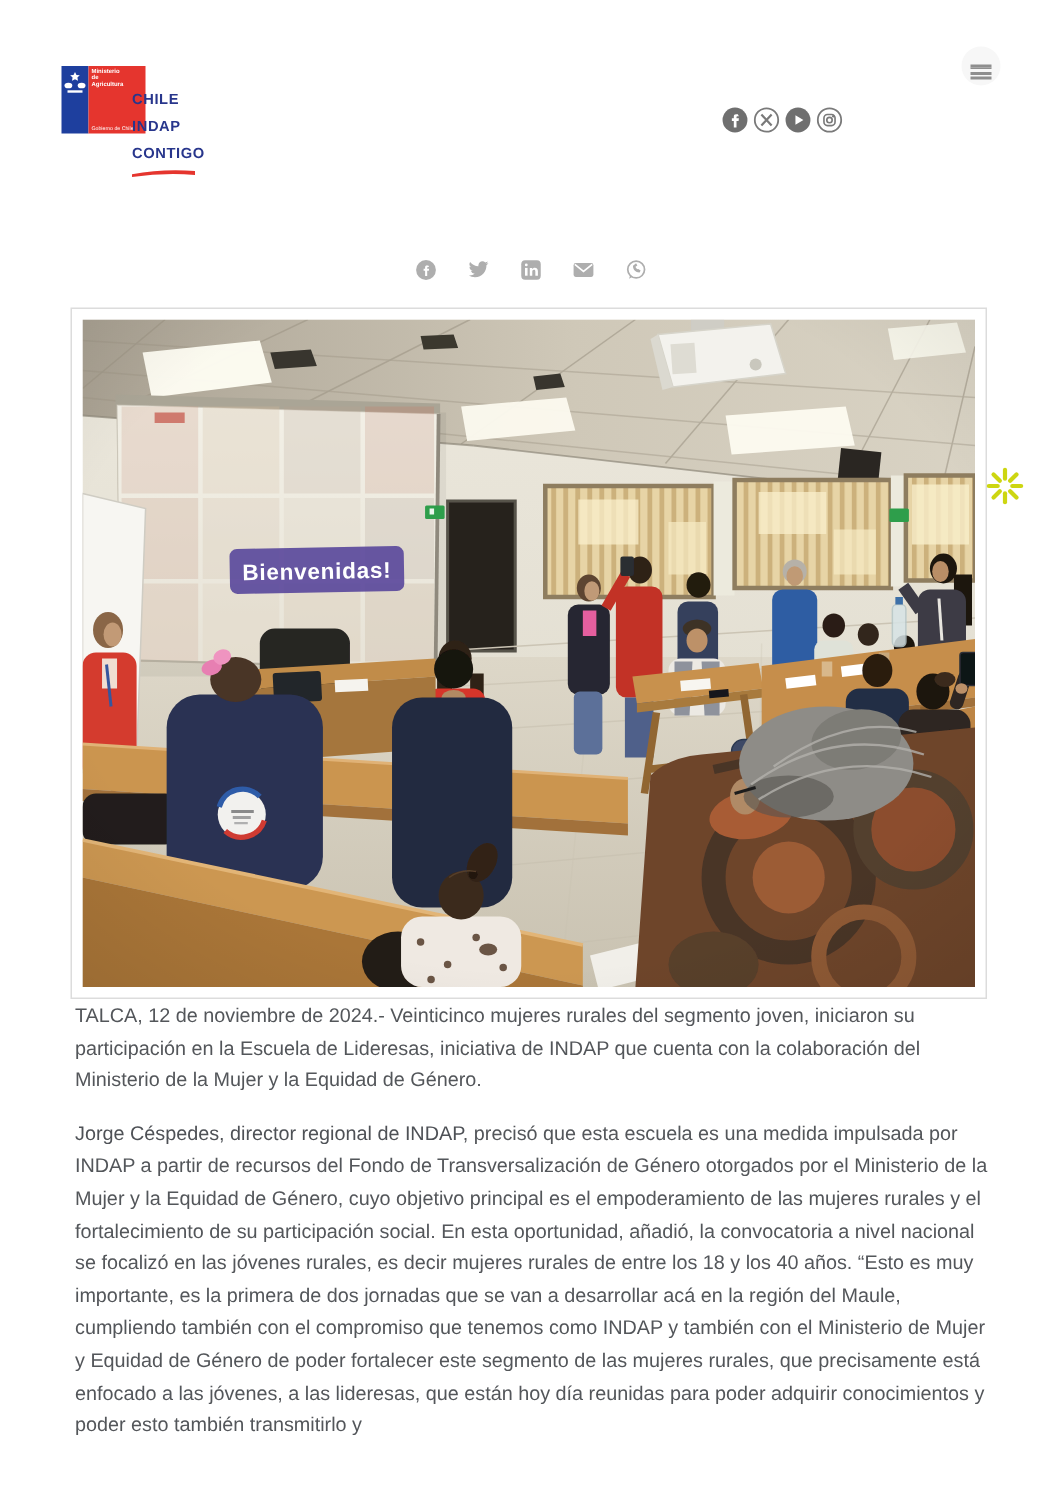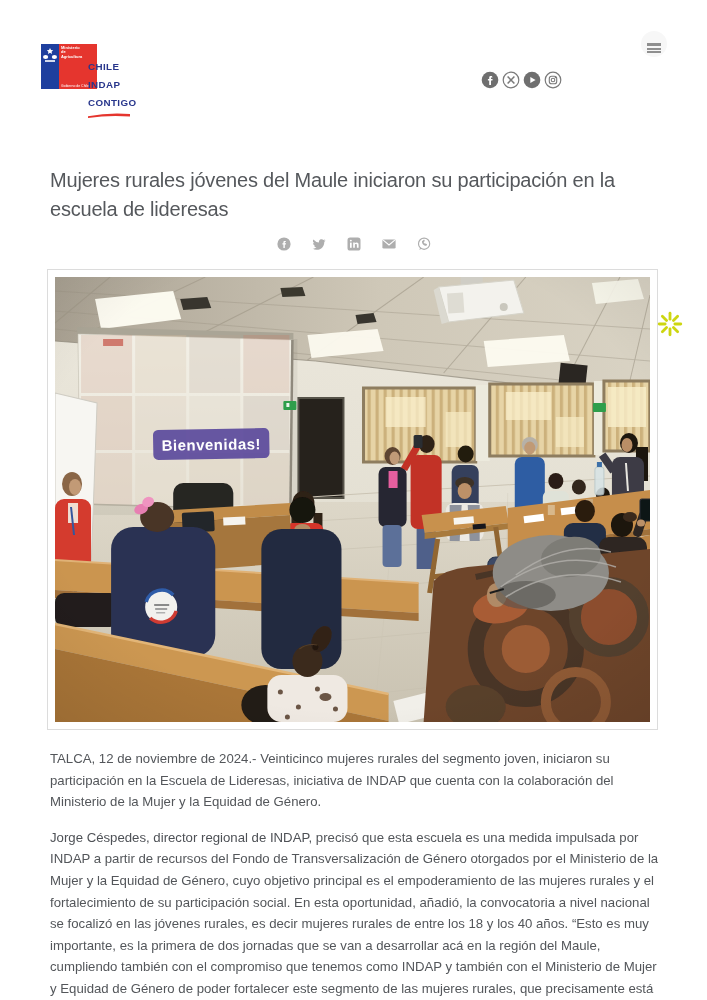--- a/index.html
+++ b/index.html
@@ -34,21 +34,21 @@
     font-size:20px; line-height:29px; font-weight:500; color:#55585c;
     letter-spacing:-.2px; padding:6px 0 0 3px;
   }
   .share-row { margin-top:13px; display:flex; justify-content:center; gap:21px; }
   .share-row .shicon { width:14px; height:14px; display:block; cursor:pointer; }
   figure.photo-frame {
     margin-top:18px; width:611px; background:#fff;
     border:1px solid #dcdcdc; padding:7px;
   }
   .photo-svg { display:block; width:595px; height:445px; }
-  p.body-text { margin-top:18px; font-size:13.2px; line-height:21.6px; color:#53565a; padding-left:3px; }
+  p.body-text { font-size:13.2px; line-height:21.6px; color:#53565a; padding-left:3px; }
   p.body-text + p.body-text { margin-top:14px; }
   p.body-text strong { font-weight:normal; color:#4e5156; }
   
   .a11y-widget { position:absolute; left:656px; top:310px; width:28px; height:28px;
     background:transparent; border:none; cursor:pointer; }
 </style>
 </head>
 <body>
 
 <div class="page">
@@ -112,21 +112,20 @@
 
   <button class="hamburger">
     <span class="hb-wrap">
       <span></span>
         <span></span>
         <span></span>
     </span>
   </button>
 
   <main>
-    <h1>Mujeres rurales jóvenes del Maule iniciaron su participación en la escuela de lideresas</h1>
 
     <div class="share-row">
       <a class="shicon">
         <svg viewBox="0 0 14 14" width="14" height="14">
           <circle cx="7" cy="7" r="6.6" fill="#aeaeae"></circle>
           <path d="M8.5,4 H7.6 c-.8,0-1.2,.45-1.2,1.2 v1 H5.4 v1.35 h1 V11 h1.4 V7.55 h1.1 l.15-1.35 H7.8 V5.45 c0-.28,.15-.4,.45-.4 h.8 z" fill="#fff"></path>
         </svg>
       </a>
       <a class="shicon">
         <svg viewBox="0 0 14 13" width="14" height="13">

